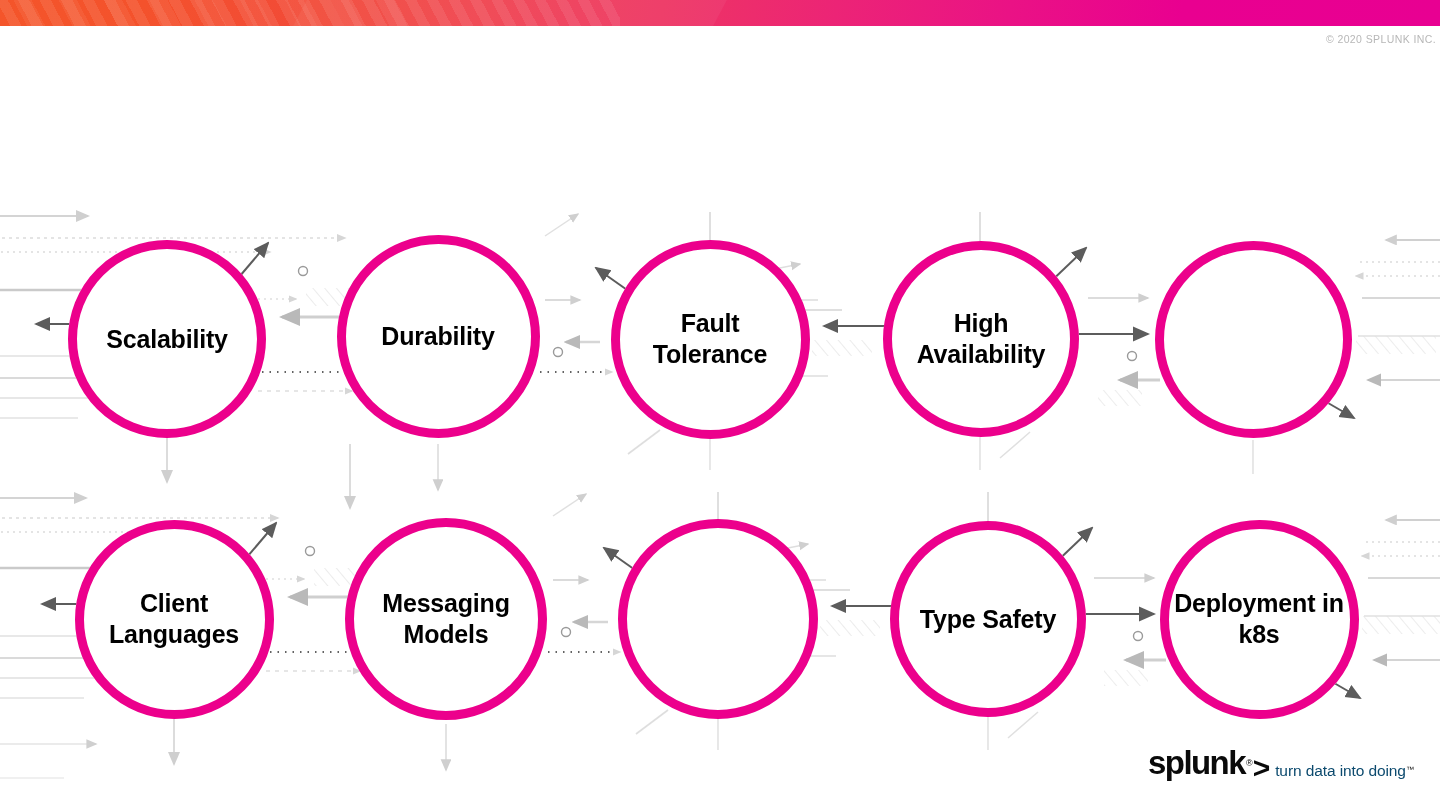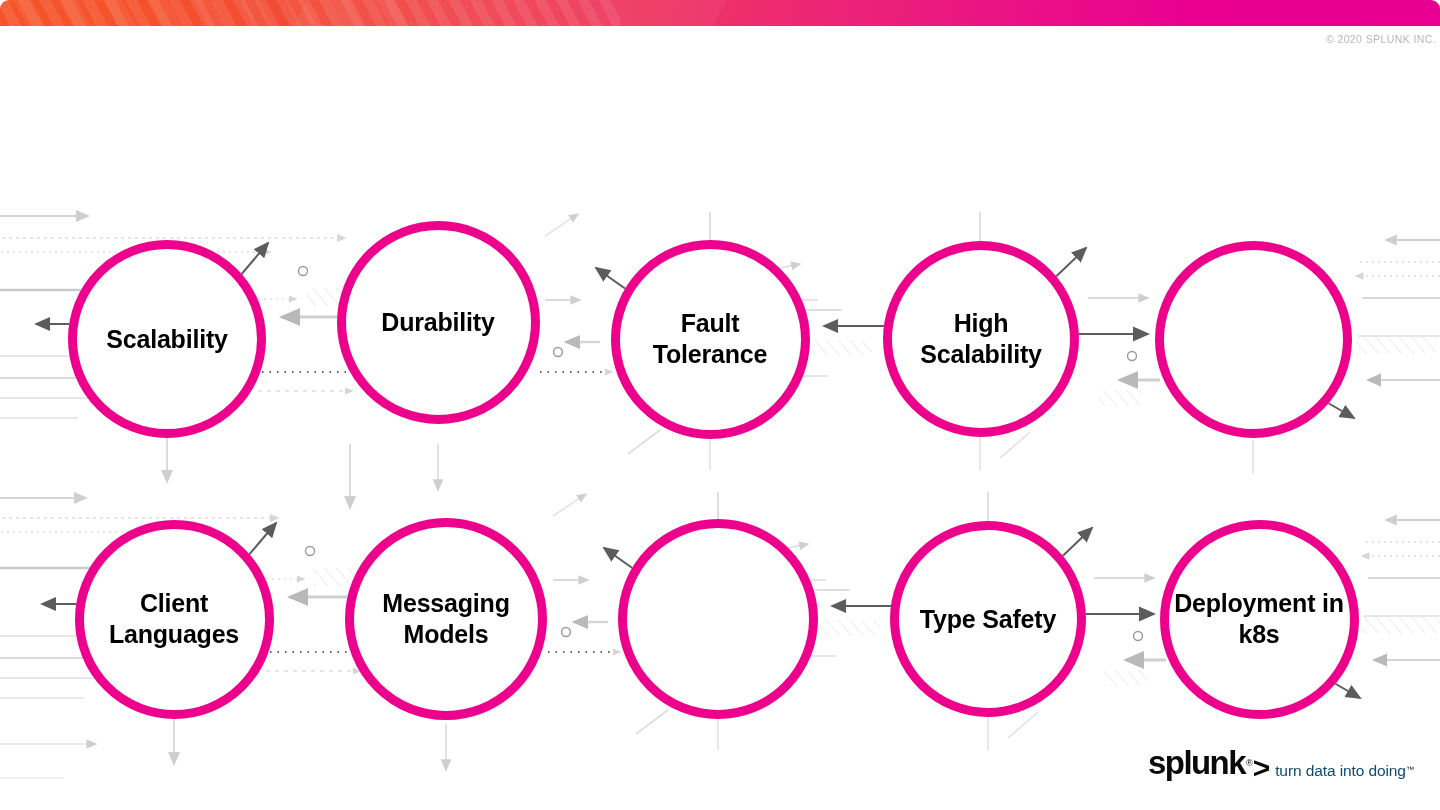--- a/index.html
+++ b/index.html
@@ -9,21 +9,20 @@
   }
   body {
     font-family: "Liberation Sans", sans-serif;
   }
   #slide {
     position: relative;
     width: 1440px;
     height: 810px;
     background: #ffffff;
     overflow: hidden;
-    border-radius: 9px;
   }
 
   
   #top-banner {
     position: absolute;
     left: 0; top: 0;
     width: 1440px;
     height: 26px;
     background: linear-gradient(100deg,
         #F4552A 0%,
@@ -327,33 +326,33 @@
       <line x1="-5" y1="744" x2="96" y2="744" stroke="#e4e4e4" stroke-width="1.6" marker-end="url(#ah-light)"></line>
       <line x1="-5" y1="778" x2="64" y2="778" stroke="#ebebeb" stroke-width="1.4"></line>
     </g>
   </svg>
 
   <div id="nodes-layer">
       <div class="circle-node" style="left: 68px; top: 240px; width: 198px; height: 198px;">
         <div class="circle-ring" style="border-color: rgb(236, 0, 140);"></div>
         <div class="circle-label">Scalability</div>
       </div>
-      <div class="circle-node" style="left: 336.5px; top: 221px; width: 203px; height: 203px;">
+      <div class="circle-node" style="left: 336.5px; top: 235px; width: 203px; height: 203px;">
         <div class="circle-ring" style="border-color: rgb(236, 0, 140);"></div>
         <div class="circle-label">Durability</div>
       </div>
       <div class="circle-node" style="left: 610.5px; top: 239.5px; width: 199px; height: 199px; justify-content: flex-end;">
         <div class="circle-ring" style="border-color: rgb(236, 0, 140);"></div>
         <div class="circle-label">Fault
 Tolerance</div>
       </div>
       <div class="circle-node" style="left: 883px; top: 241px; width: 196px; height: 196px;">
         <div class="circle-ring" style="border-color: rgb(236, 0, 140);"></div>
         <div class="circle-label">High
-Scalability</div>
+Availability</div>
       </div>
       <div class="circle-node" style="left: 1154.5px; top: 240.5px; width: 197px; height: 197px;">
         <div class="circle-ring" style="border-color: rgb(236, 0, 140);"></div>
       </div>
       <div class="circle-node" style="left: 74.5px; top: 519.5px; width: 199px; height: 199px;">
         <div class="circle-ring" style="border-color: rgb(236, 0, 140);"></div>
         <div class="circle-label">Client
 Languages</div>
       </div>
       <div class="circle-node" style="left: 345px; top: 518px; width: 202px; height: 202px;">

